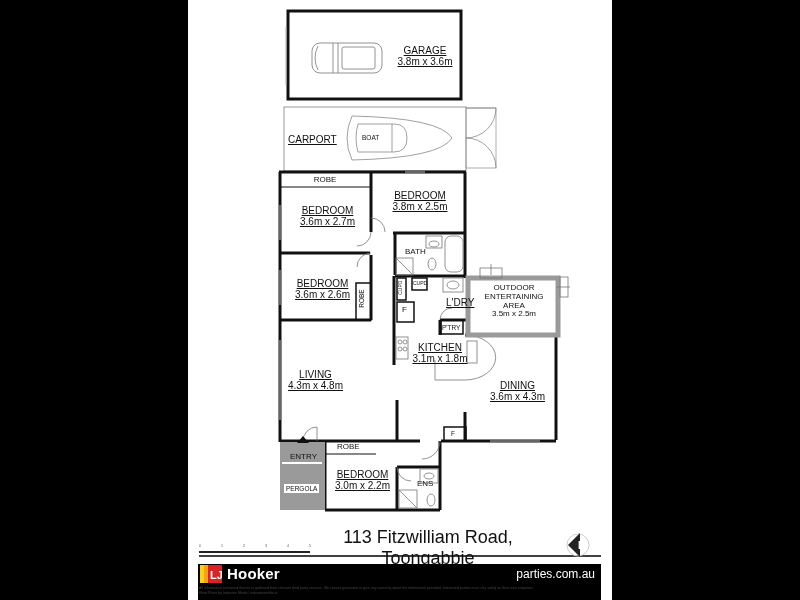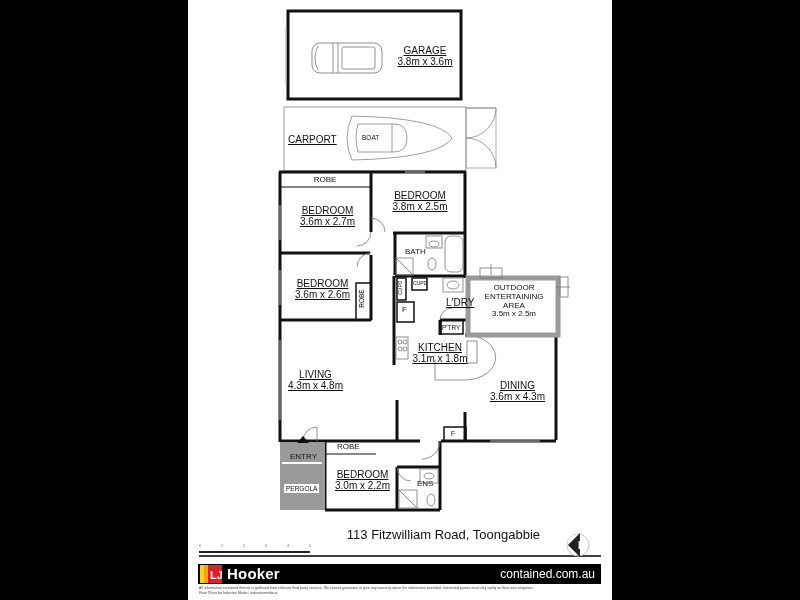--- a/index.html
+++ b/index.html
@@ -3,22 +3,22 @@
 <meta charset="utf-8">
 <style>
   html, body { margin:0; padding:0; }
   body { width:800px; height:600px; background:#000; position:relative; overflow:hidden; font-family:"Liberation Sans", sans-serif; }
   .sheet { position:absolute; left:188px; top:0; width:424px; height:600px; background:#fff; }
   svg.plan { position:absolute; left:0; top:0; width:800px; height:600px; }
   .lbl { position:absolute; font-family:"Liberation Sans", sans-serif; color:#111; text-align:center; line-height:1.1; white-space:nowrap; }
   .f9 { font-size:10px;text-decoration:underline; }
   .f8 { font-size:8px; }
   .f7 { font-size:6.5px; }
-  .address { position:absolute; left:300px; top:527px; width:240px; font-size:13px; color:#111; text-align:right; }
-  .brandbar { position:absolute; left:198px; top:564px; width:403px; height:20px; background:#000; }
+  .address { position:absolute; left:308px; top:527px; width:240px; font-size:18px; color:#111; text-align:center; }
+  .brandbar { position:absolute; left:198px; top:564px; width:403px; height:36px; background:#000; }
   .brand-logo { position:absolute; left:2px; top:1px; width:22px; height:18px; }
   .brand-name { position:absolute; left:29px; top:1px; color:#fff; font-size:15px; font-weight:bold; letter-spacing:0.2px; }
   .brand-url { position:absolute; right:6px; top:3px; color:#fff; font-size:12px; }
   .disclaimer { position:absolute; left:199px; top:586px; width:405px; font-size:3.6px; color:#444; line-height:5px; white-space:nowrap; }
   .scale-ticks { position:absolute; left:199px; top:544px; width:112px; font-size:3.5px; color:#555; }
 </style>
 </head>
 <body>
 
 <div class="sheet"></div>
@@ -240,19 +240,19 @@
 </div>
 
 <div class="brandbar">
   <svg class="brand-logo" viewBox="0 0 22 18">
     <rect x="0" y="0" width="4" height="18" fill="#fcd116"></rect>
     <rect x="4" y="0" width="4" height="18" fill="#f7a11a"></rect>
     <rect x="8" y="0" width="14" height="18" fill="#d8232a"></rect>
     <text x="10" y="14" font-size="11" font-weight="bold" fill="#fff" font-family="Liberation Sans, sans-serif">LJ</text>
   </svg>
   <span class="brand-name">Hooker</span>
-  <span class="brand-url">contained.com.au</span>
+  <span class="brand-url">parties.com.au</span>
 </div>
 
 <div class="disclaimer">
   <div>All information contained therein is gathered from relevant third party sources. We cannot guarantee or give any warranty about the information provided. Interested parties must rely solely on their own enquiries.</div>
   <div>Floor Plans by Industrie Media | industriemedia.tv</div>
 </div>
 
 </body></html>

